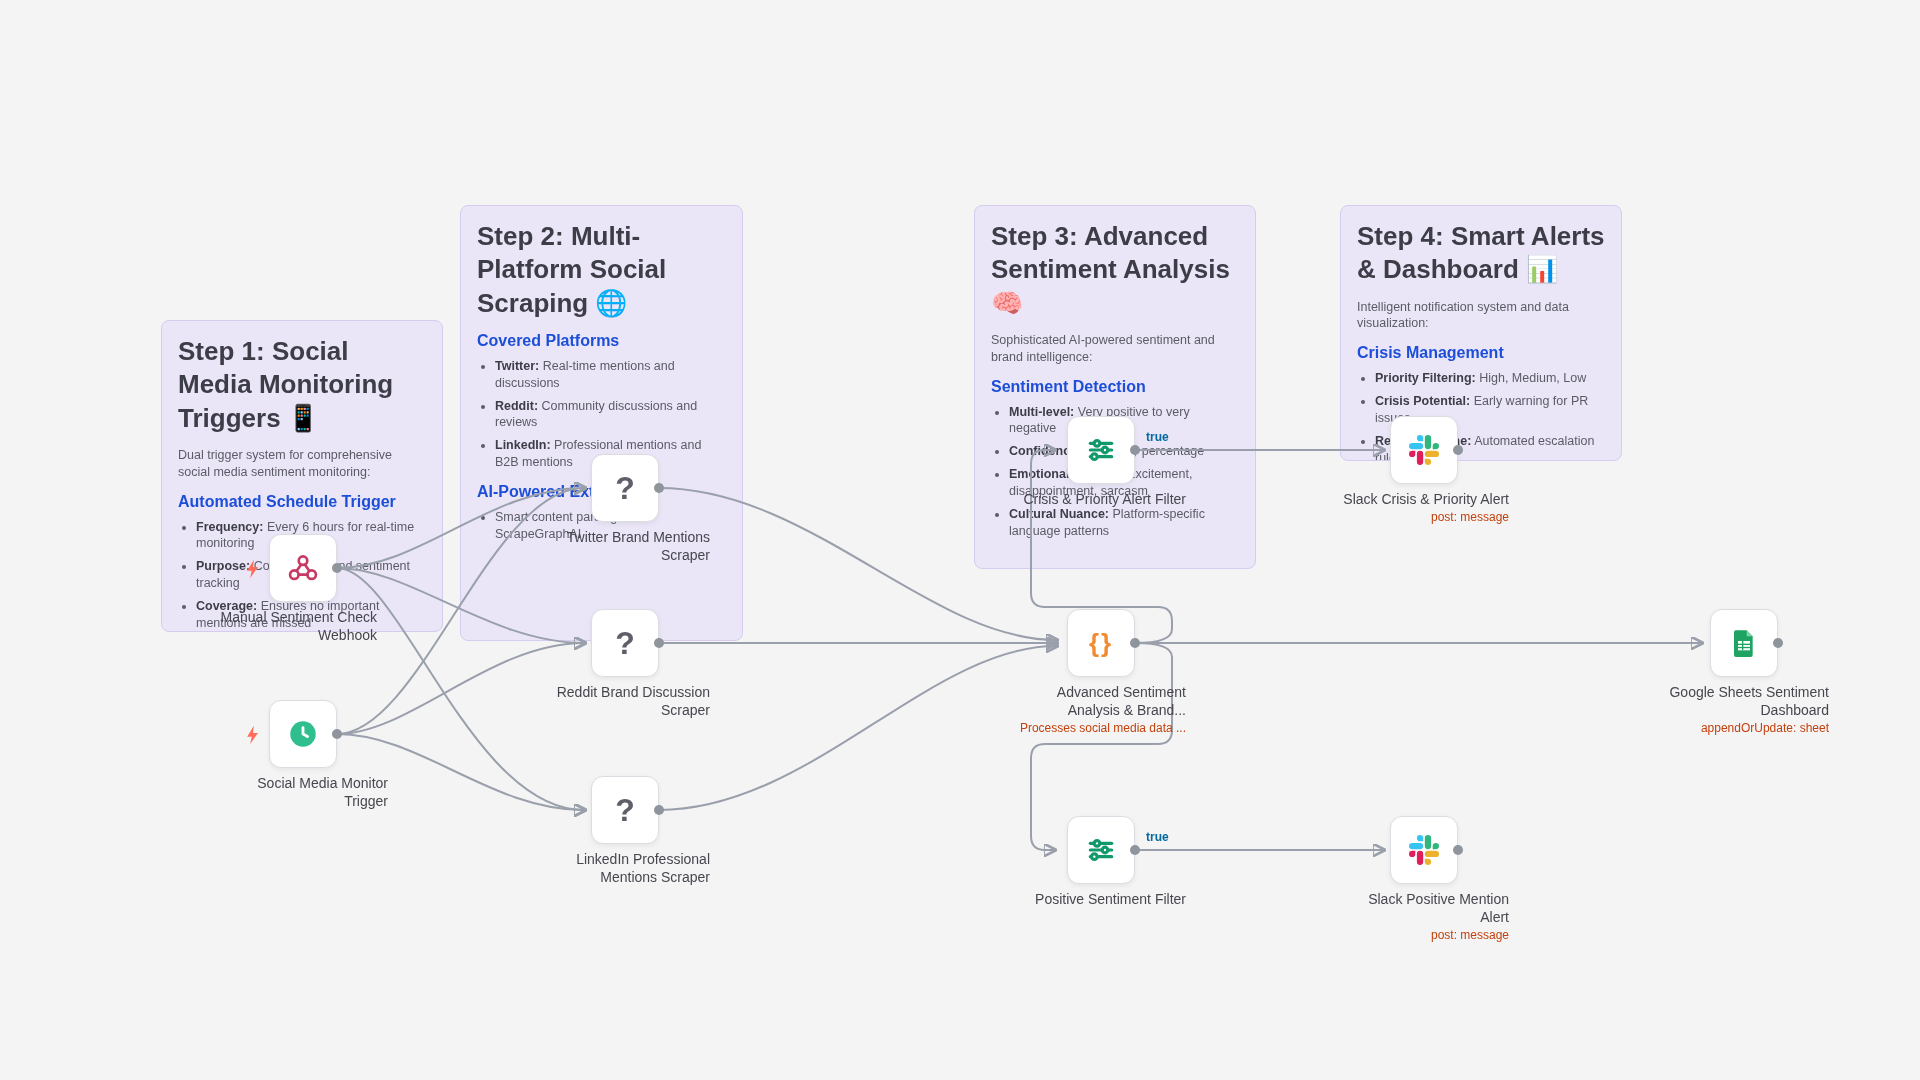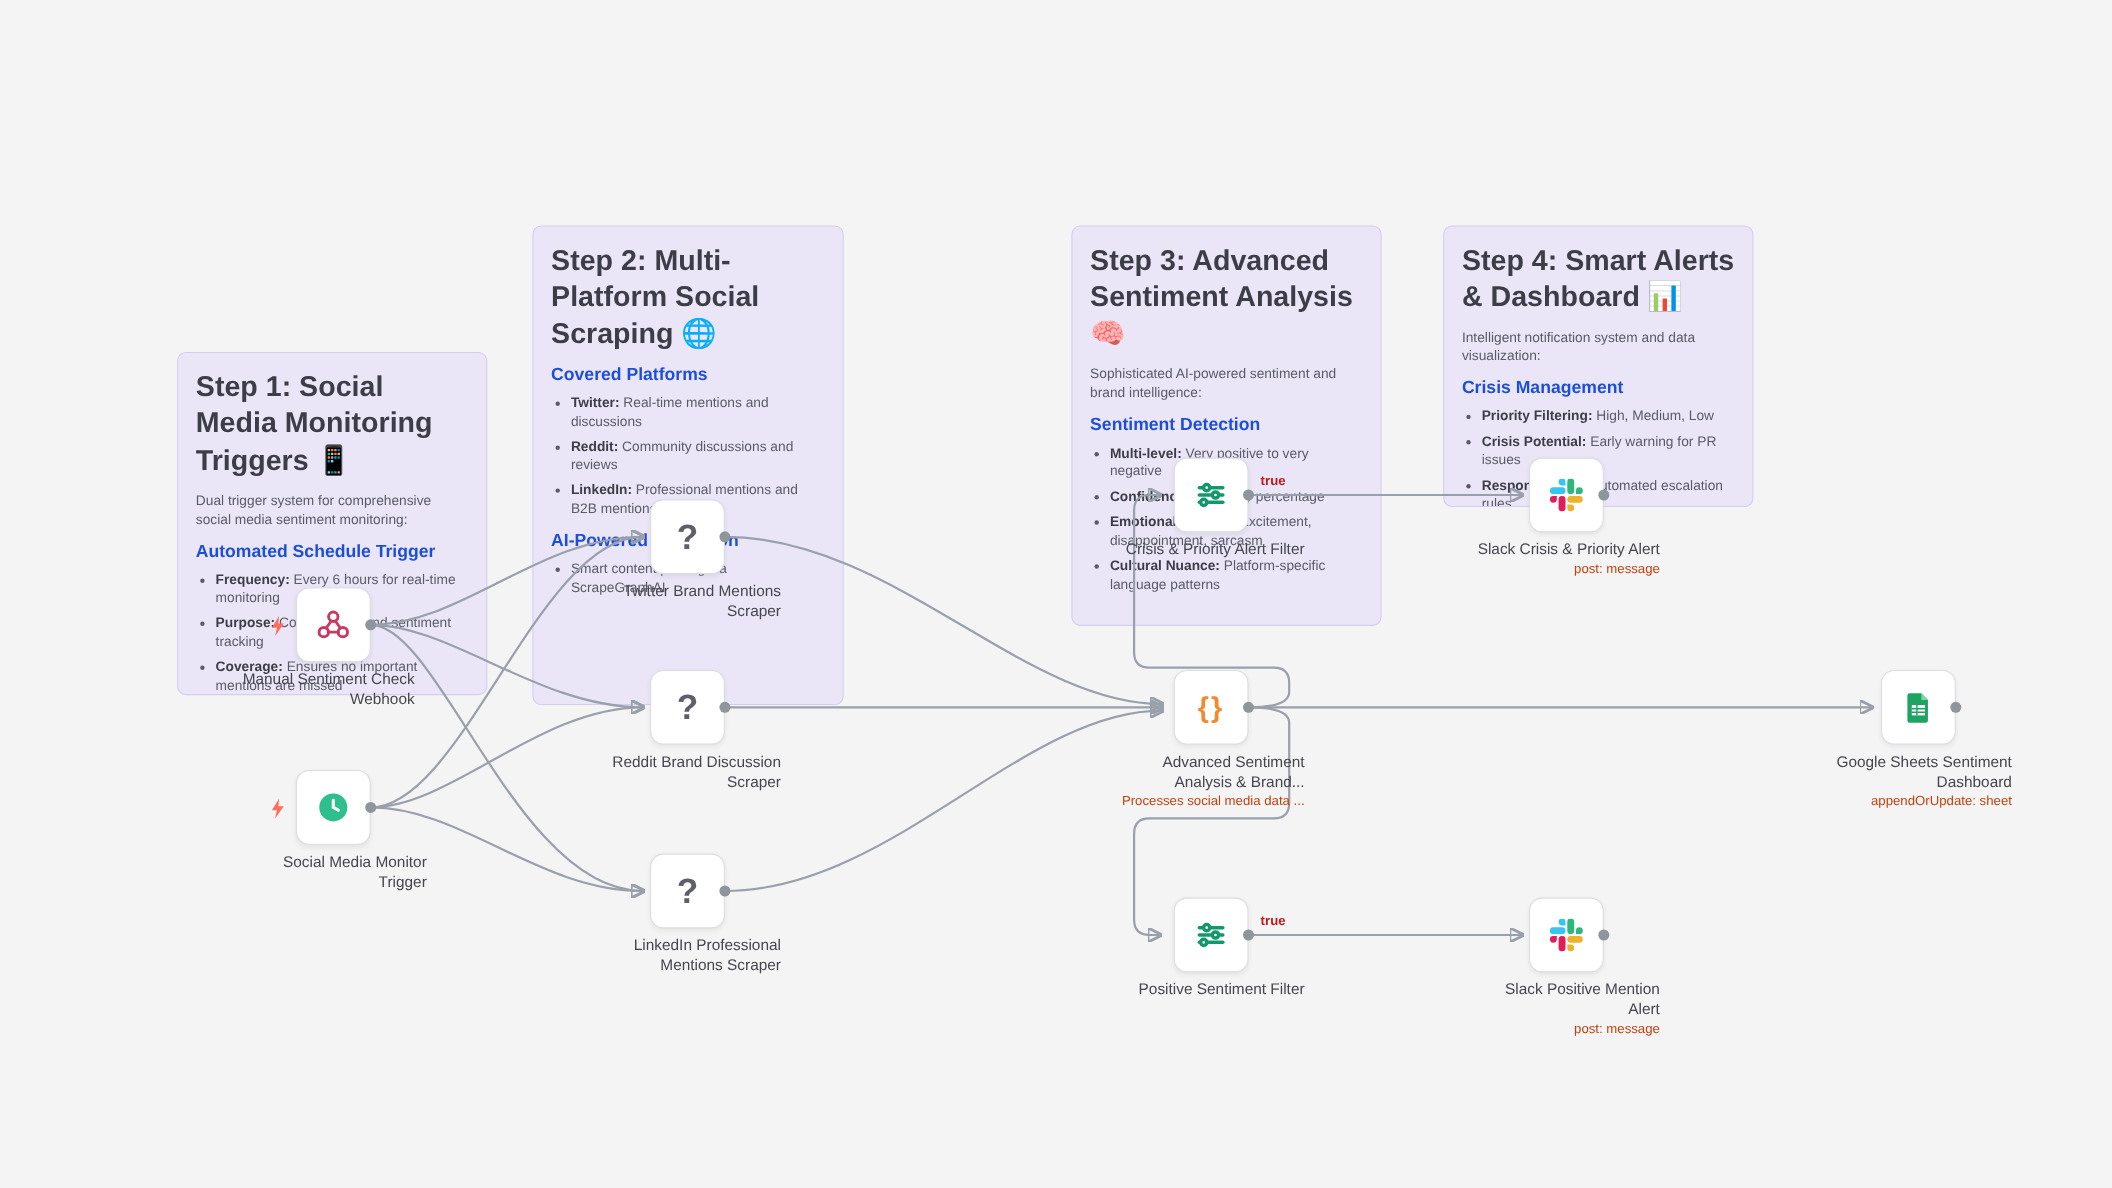--- a/index.html
+++ b/index.html
@@ -25,41 +25,41 @@
         box-shadow:0 2px 4px rgba(68,68,68,.08);box-sizing:border-box;}
   .port{position:absolute;right:-6px;top:50%;transform:translateY(-50%);width:10px;height:10px;
         border-radius:50%;background:#8f959d;}
   .qmark{font-size:32px;font-weight:600;color:#5f5f69;}
   .braces{font-size:26px;font-weight:700;color:#F28B30;letter-spacing:2px;}
 
   .node-label{position:absolute;width:170px;text-align:right;z-index:10;font-size:14px;
               color:#46464e;font-weight:500;line-height:1.3;}
   .node-sub{display:block;font-size:12px;color:#c2410c;font-weight:400;margin-top:2px;}
 
-  .true-label{position:absolute;z-index:6;font-size:12px;font-weight:600;color:#b91c1c;}
+  .true-label{position:absolute;z-index:6;font-size:12px;font-weight:600;color:#0369a1;}
   .bolt{position:absolute;z-index:11;width:20px;height:22px;}
 </style>
 </head>
 <body>
 
 <div class="canvas">
 
   <div class="note" style="left:161px;top:320px;width:282px;height:312px">
     <h1>Step 1: Social Media Monitoring Triggers 📱</h1>
     <p>Dual trigger system for comprehensive social media sentiment monitoring:</p>
     <h3>Automated Schedule Trigger</h3>
     <ul>
       <li><b>Frequency:</b> <span>Every 6 hours for real-time monitoring</span></li>
       <li><b>Purpose:</b> <span>Continuous brand sentiment tracking</span></li>
       <li><b>Coverage:</b> <span>Ensures no important mentions are missed</span></li>
     </ul>
     <h3>Manual Webhook Trigger</h3>
   </div>
 
-  <div class="note" style="left:484px;top:205px;width:283px;height:436px">
+  <div class="note" style="left:460px;top:205px;width:283px;height:436px">
     <h1>Step 2: Multi-Platform Social Scraping 🌐</h1>
     <h3>Covered Platforms</h3>
     <ul>
       <li><b>Twitter:</b> <span>Real-time mentions and discussions</span></li>
       <li><b>Reddit:</b> <span>Community discussions and reviews</span></li>
       <li><b>LinkedIn:</b> <span>Professional mentions and B2B mentions</span></li>
     </ul>
     <h3>AI-Powered Extraction</h3>
     <ul>
       <li><span>Smart content parsing via ScrapeGraphAI</span></li>
@@ -71,21 +71,21 @@
     <p>Sophisticated AI-powered sentiment and brand intelligence:</p>
     <h3>Sentiment Detection</h3>
     <ul>
       <li><b>Multi-level:</b> <span>Very positive to very negative</span></li>
       <li><b>Confidence:</b> <span>Reliability percentage</span></li>
       <li><b>Emotional Context:</b> <span>Excitement, disappointment, sarcasm</span></li>
       <li><b>Cultural Nuance:</b> <span>Platform-specific language patterns</span></li>
     </ul>
   </div>
 
-  <div class="note" style="left:1312px;top:205px;width:282px;height:256px">
+  <div class="note" style="left:1340px;top:205px;width:282px;height:256px">
     <h1>Step 4: Smart Alerts &amp; Dashboard 📊</h1>
     <p>Intelligent notification system and data visualization:</p>
     <h3>Crisis Management</h3>
     <ul>
       <li><b>Priority Filtering:</b> <span>High, Medium, Low</span></li>
       <li><b>Crisis Potential:</b> <span>Early warning for PR issues</span></li>
       <li><b>Response Time:</b> <span>Automated escalation rules</span></li>
       <li><b>Real-time Notifications:</b> <span>Immediate Slack alerts</span></li>
     </ul>
     <h3>Google Sheets Dashboard</h3>

